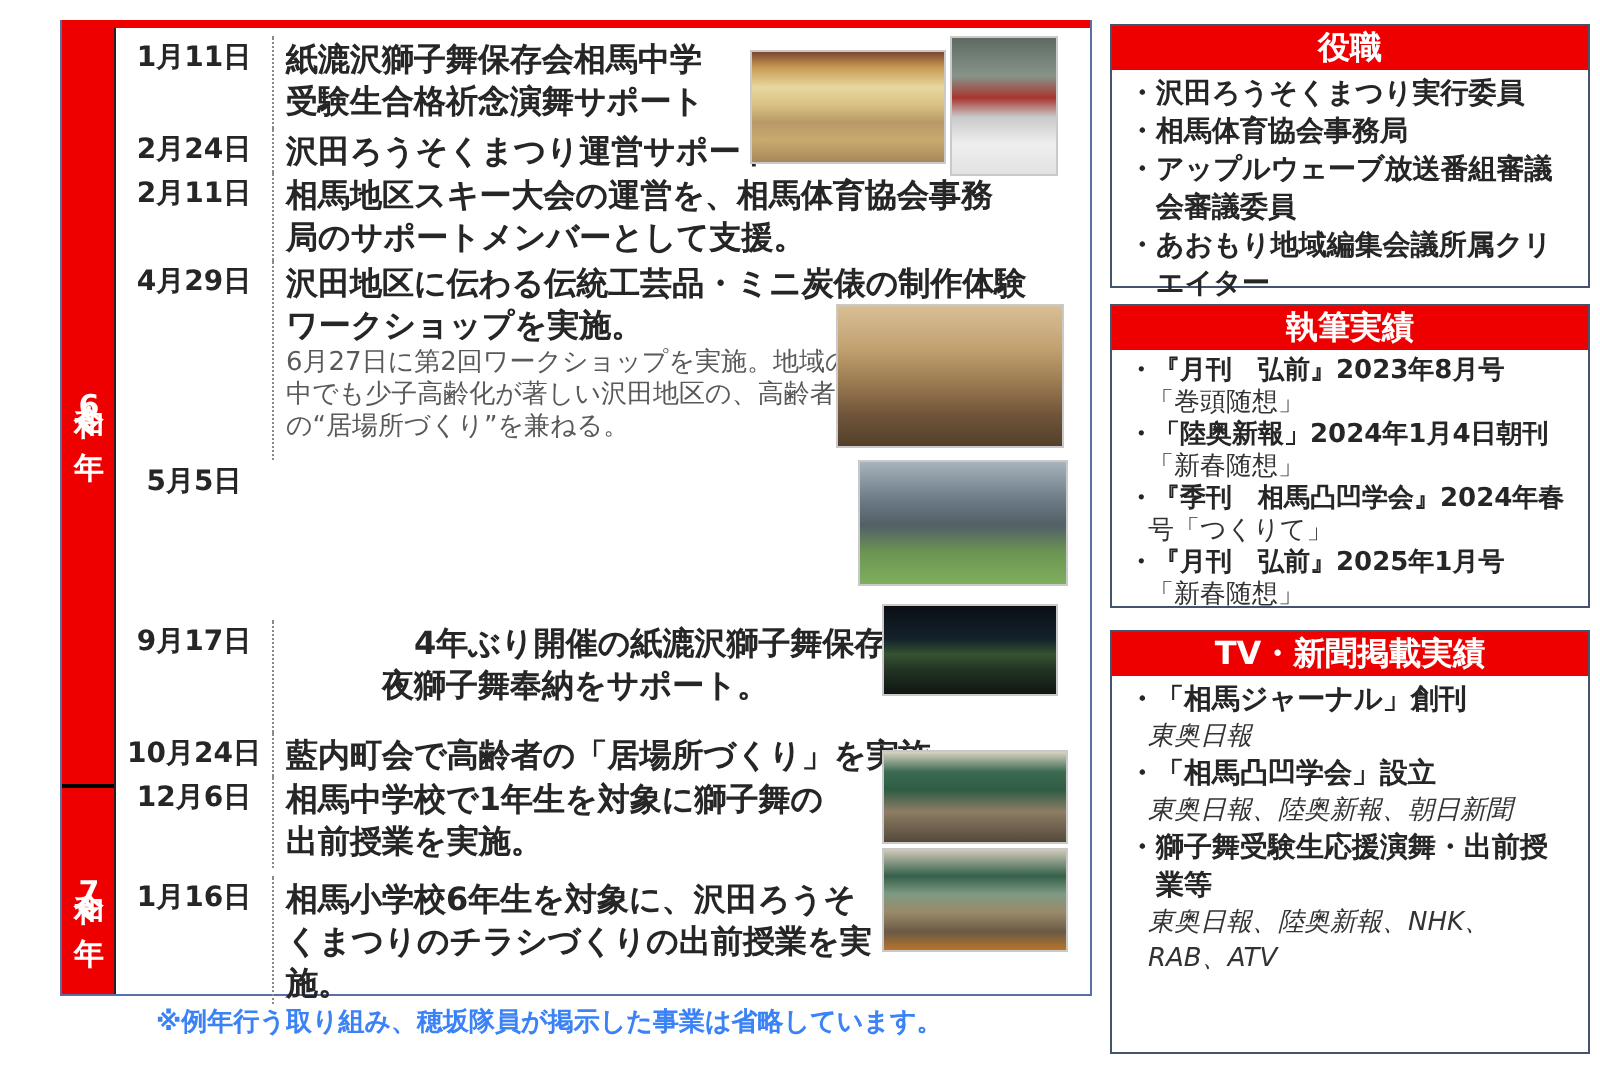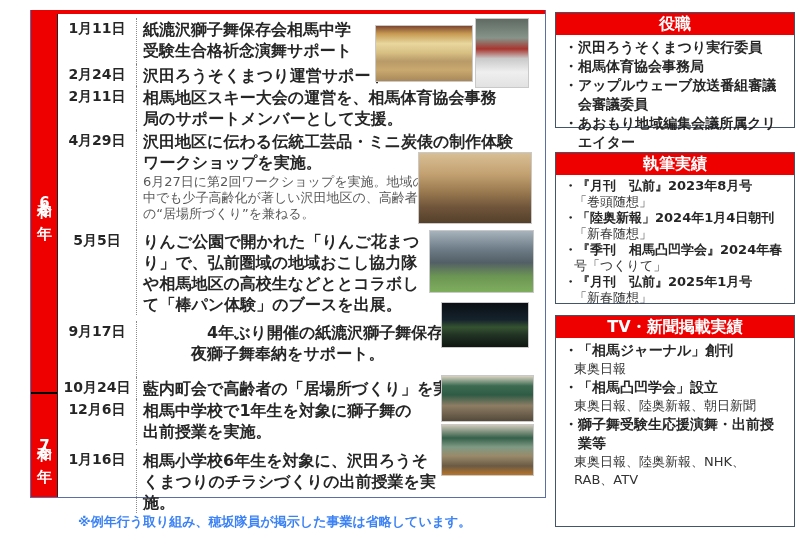--- a/index.html
+++ b/index.html
@@ -43,31 +43,31 @@
     background:linear-gradient(180deg,#a7b3bd 0%,#6d7c87 30%,#535f66 52%,#6b9553 74%,#7fae5e 100%);}
   .ph-e{left:383px;top:288px;width:86px;height:44px;
     background:linear-gradient(180deg,#0a0f14 0%,#15222c 38%,#355331 55%,#223424 72%,#0e1611 100%);}
   .ph-f{left:383px;top:361px;width:91px;height:45px;
     background:linear-gradient(180deg,#d9d2c2 0%,#3b6b51 22%,#2f5b45 42%,#8d7d64 66%,#54493a 100%);}
   .ph-g{left:383px;top:410px;width:91px;height:50px;
     background:linear-gradient(180deg,#cfc8b8 0%,#35604a 26%,#7e9a84 44%,#9a8a6a 62%,#6a5a45 82%,#b8742a 100%);}
 
   
   .box{position:absolute;left:555px;width:240px;border:1.5px solid #44546a;background:#fff;box-sizing:border-box;}
-  .box-roles{top:12px;height:116px;}
+  .box-roles{top:12px;height:132px;}
   .box-writing{top:152px;height:152px;}
   .box-media{top:315px;height:212px;}
   .box-header{background:#ee0000;color:#fff;font-weight:bold;text-align:center;font-size:16px;
               line-height:22px;height:22px;}
   .box-body{padding:3px 10px 4px 8px;color:#262626;}
   .role-item{font-size:14px;font-weight:600;line-height:19px;padding-left:1em;text-indent:-1em;}
   .pub-item .l1{font-size:13px;font-weight:bold;line-height:16px;}
   .pub-item .l2{font-size:13px;font-weight:normal;line-height:16px;padding-left:10px;color:#333;}
   .med-item .mt{font-size:14px;font-weight:bold;line-height:19px;padding-left:1em;text-indent:-1em;}
-  .med-item .mm{font-size:13px;font-weight:normal;line-height:18px;padding-left:10px;color:#333;}
+  .med-item .mm{font-size:13px;font-weight:normal;line-height:18px;padding-left:10px;color:#333;font-style:italic;}
 </style>
 </head>
 <body>
 
 <div class="page">
 
   <div class="tl">
     <div class="tl-topbar"></div>
     <div class="tl-body">
       <div class="era-col">
@@ -100,23 +100,20 @@
         <div class="row r4">
           <div class="date">4月29日</div>
           <div class="content">
             <span class="txt w380">沢田地区に伝わる伝統工芸品・ミニ炭俵の制作体験ワークショップを実施。</span>
             <span class="note">6月27日に第2回ワークショップを実施。地域の中でも少子高齢化が著しい沢田地区の、高齢者の“居場所づくり”を兼ねる。</span>
           </div>
         </div>
 
         <div class="row r5">
           <div class="date">5月5日</div>
-          <div class="content">
-            <span class="txt w288">りんご公園で開かれた「りんご花まつり」で、弘前圏域の地域おこし協力隊や相馬地区の高校生などととコラボして「棒パン体験」のブースを出展。</span>
-          </div>
         </div>
 
         <div class="row r6">
           <div class="date">9月17日</div>
           <div class="content">
             <span class="txt w305">　4年ぶり開催の紙漉沢獅子舞保存会十五夜獅子舞奉納をサポート。</span>
           </div>
         </div>
 
         <div class="row r7">

